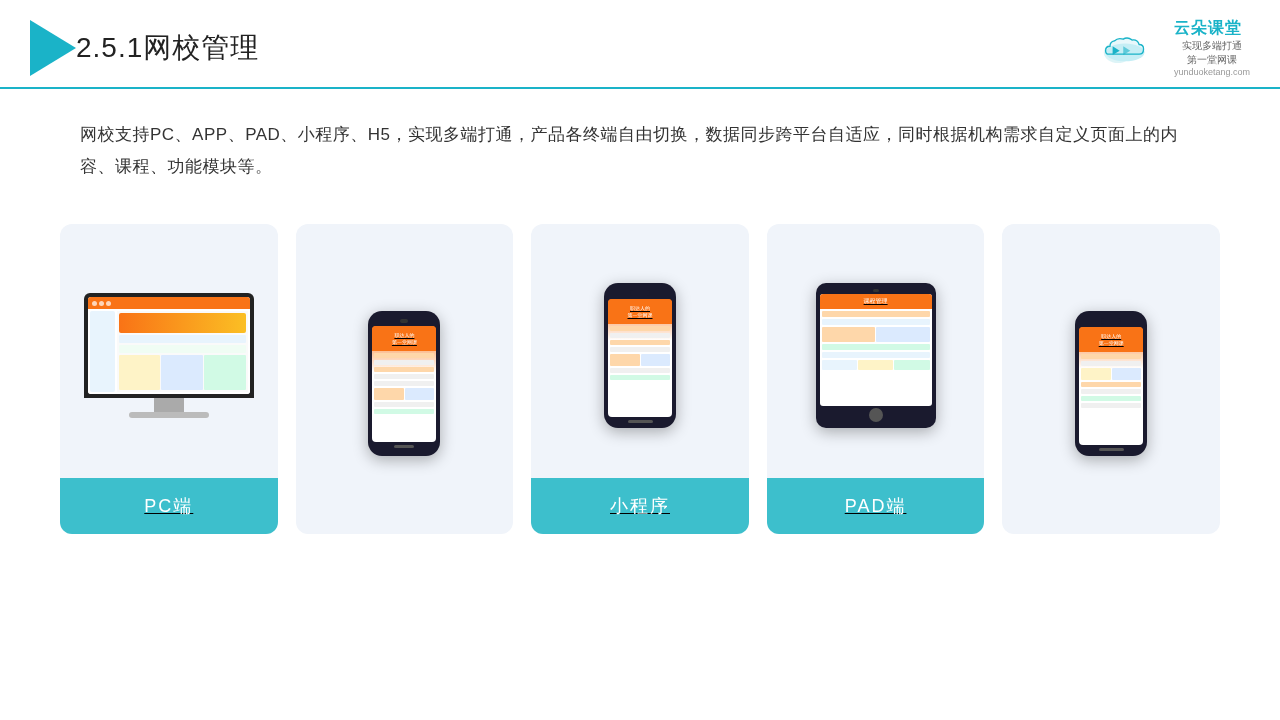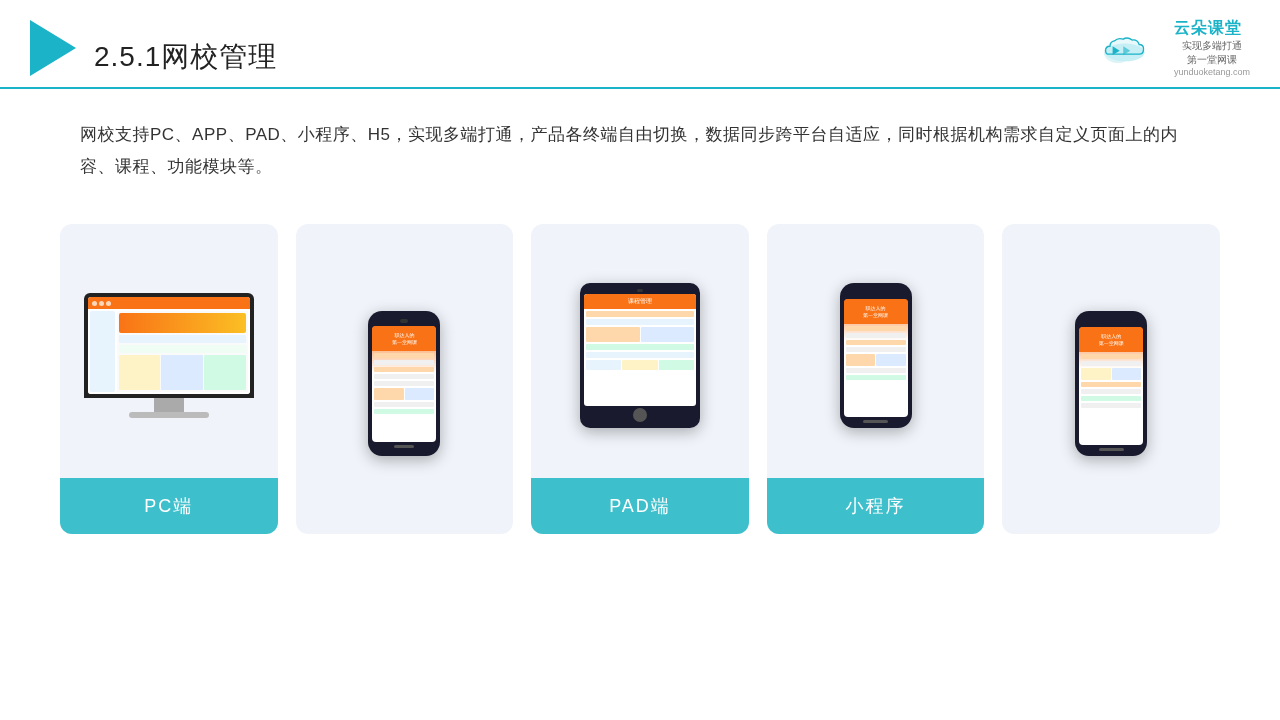--- a/index.html
+++ b/index.html
@@ -14,22 +14,21 @@
     
     .header {
       display: flex;
       align-items: center;
       justify-content: space-between;
       padding: 18px 30px 10px 30px;
       border-bottom: 2px solid #1ab3c8;
     }
     .header-left {
       display: flex;
-      align-items: flex-end;
-      gap: 18px;
+      align-items: center;
     }
     .logo-triangle {
       width: 0;
       height: 0;
       border-top: 28px solid transparent;
       border-bottom: 28px solid transparent;
       border-left: 46px solid #1ab3c8;
     }
     .page-title {
       font-size: 28px;
@@ -94,20 +93,21 @@
     .device-card {
       flex: 1;
       max-width: 220px;
       background: #f0f4fa;
       border-radius: 12px;
       display: flex;
       flex-direction: column;
       align-items: center;
       overflow: hidden;
       min-height: 310px;
+      text-decoration: underline;
     }
 
     .device-image-area {
       width: 100%;
       flex: 1;
       display: flex;
       align-items: center;
       justify-content: center;
       padding: 20px 15px 10px;
       min-height: 220px;
@@ -436,20 +436,49 @@
             <div style="height:5px;background:#d1fae5;border-radius:1px;margin-bottom:2px;"></div>
           </div>
         </div>
         <div class="phone-home"></div>
       </div>
     </div>
   </div>
 
   <div class="device-card">
     <div class="device-image-area">
+      <div class="notch-phone-mock">
+        <div class="notch-bar">
+          <div class="notch"></div>
+        </div>
+        <div class="notch-screen">
+          <div class="notch-screen-header">
+            <div class="phone-screen-text">职达人的<br>第一堂网课</div>
+          </div>
+          <div class="phone-screen-body">
+            <div class="phone-row-orange"></div>
+            <div class="phone-row"></div>
+            <div class="phone-row-orange"></div>
+            <div class="phone-row"></div>
+            <div style="display:flex;gap:1px;margin-bottom:2px;">
+              <div style="flex:1;height:12px;background:#fed7aa;border-radius:1px;"></div>
+              <div style="flex:1;height:12px;background:#dbeafe;border-radius:1px;"></div>
+            </div>
+            <div class="phone-row"></div>
+            <div style="height:5px;background:#d1fae5;border-radius:1px;margin-bottom:2px;"></div>
+          </div>
+        </div>
+        <div class="notch-home-bar"></div>
+      </div>
+    </div>
+    <div class="card-label card-label-flat">小程序</div>
+  </div>
+
+  <div class="device-card">
+    <div class="device-image-area">
       <div class="pad-mock">
         <div class="pad-camera"></div>
         <div class="pad-screen">
           <div class="pad-screen-nav" style="display:flex;align-items:center;justify-content:center;">
             <span style="color:#fff;font-size:6px;">课程管理</span>
           </div>
           <div class="pad-screen-content">
             <div class="pad-row-orange"></div>
             <div class="pad-row"></div>
             <div style="display:flex;gap:1px;margin-bottom:2px;">
@@ -477,49 +506,20 @@
         <div class="notch-bar">
           <div class="notch"></div>
         </div>
         <div class="notch-screen">
           <div class="notch-screen-header">
             <div class="phone-screen-text">职达人的<br>第一堂网课</div>
           </div>
           <div class="phone-screen-body">
             <div class="phone-row-orange"></div>
             <div class="phone-row"></div>
-            <div class="phone-row-orange"></div>
-            <div class="phone-row"></div>
-            <div style="display:flex;gap:1px;margin-bottom:2px;">
-              <div style="flex:1;height:12px;background:#fed7aa;border-radius:1px;"></div>
-              <div style="flex:1;height:12px;background:#dbeafe;border-radius:1px;"></div>
-            </div>
-            <div class="phone-row"></div>
-            <div style="height:5px;background:#d1fae5;border-radius:1px;margin-bottom:2px;"></div>
-          </div>
-        </div>
-        <div class="notch-home-bar"></div>
-      </div>
-    </div>
-    <div class="card-label card-label-flat">小程序</div>
-  </div>
-
-  <div class="device-card">
-    <div class="device-image-area">
-      <div class="notch-phone-mock">
-        <div class="notch-bar">
-          <div class="notch"></div>
-        </div>
-        <div class="notch-screen">
-          <div class="notch-screen-header">
-            <div class="phone-screen-text">职达人的<br>第一堂网课</div>
-          </div>
-          <div class="phone-screen-body">
-            <div class="phone-row-orange"></div>
-            <div class="phone-row"></div>
             <div style="display:flex;gap:1px;margin-bottom:2px;">
               <div style="flex:1;height:12px;background:#fef3c7;border-radius:1px;"></div>
               <div style="flex:1;height:12px;background:#dbeafe;border-radius:1px;"></div>
             </div>
             <div class="phone-row-orange"></div>
             <div class="phone-row"></div>
             <div style="height:5px;background:#d1fae5;border-radius:1px;margin-bottom:2px;"></div>
             <div class="phone-row"></div>
           </div>
         </div>

